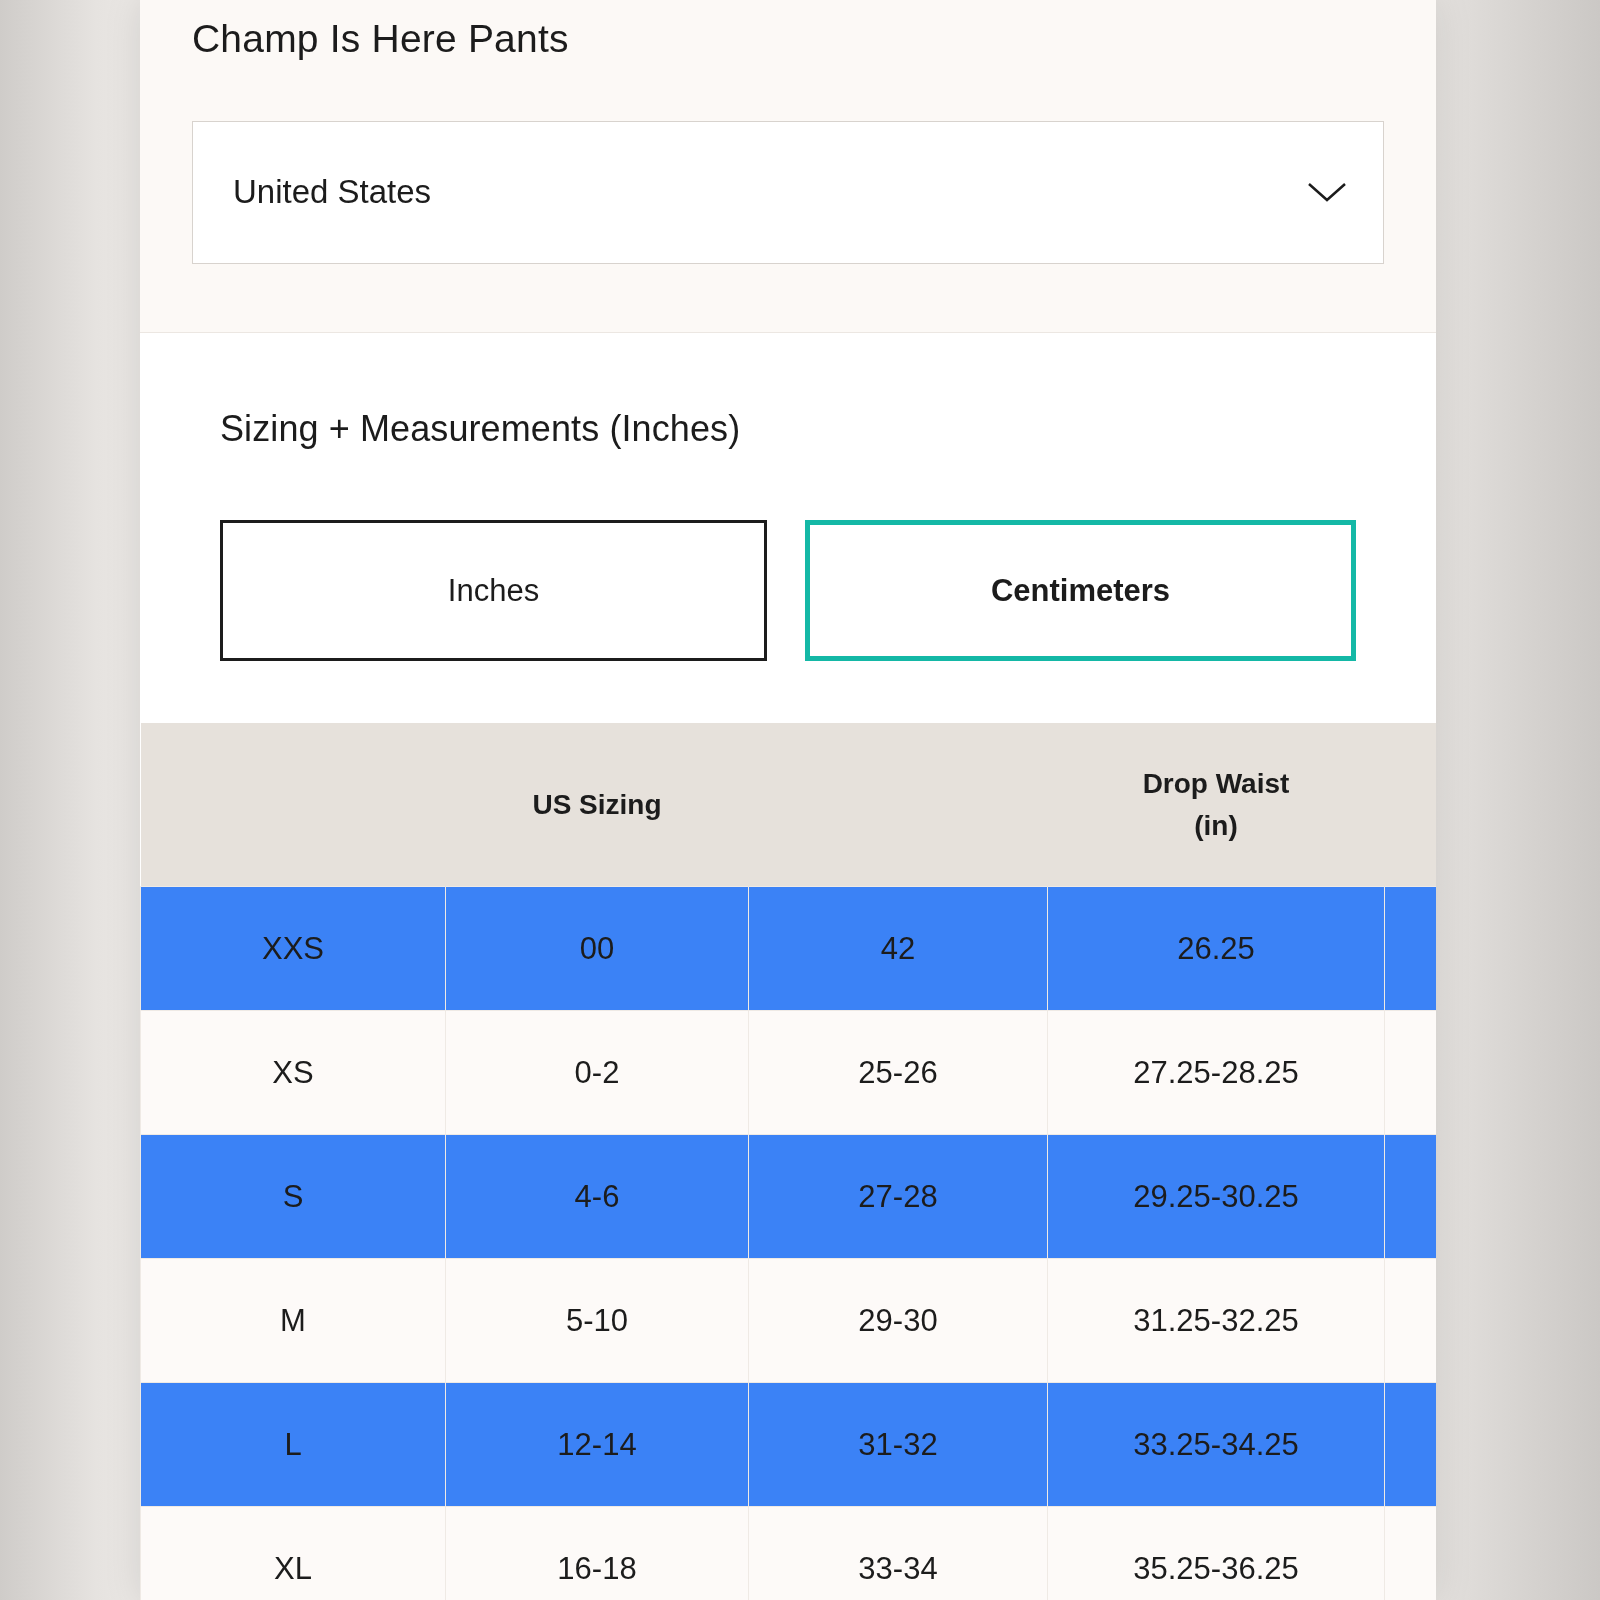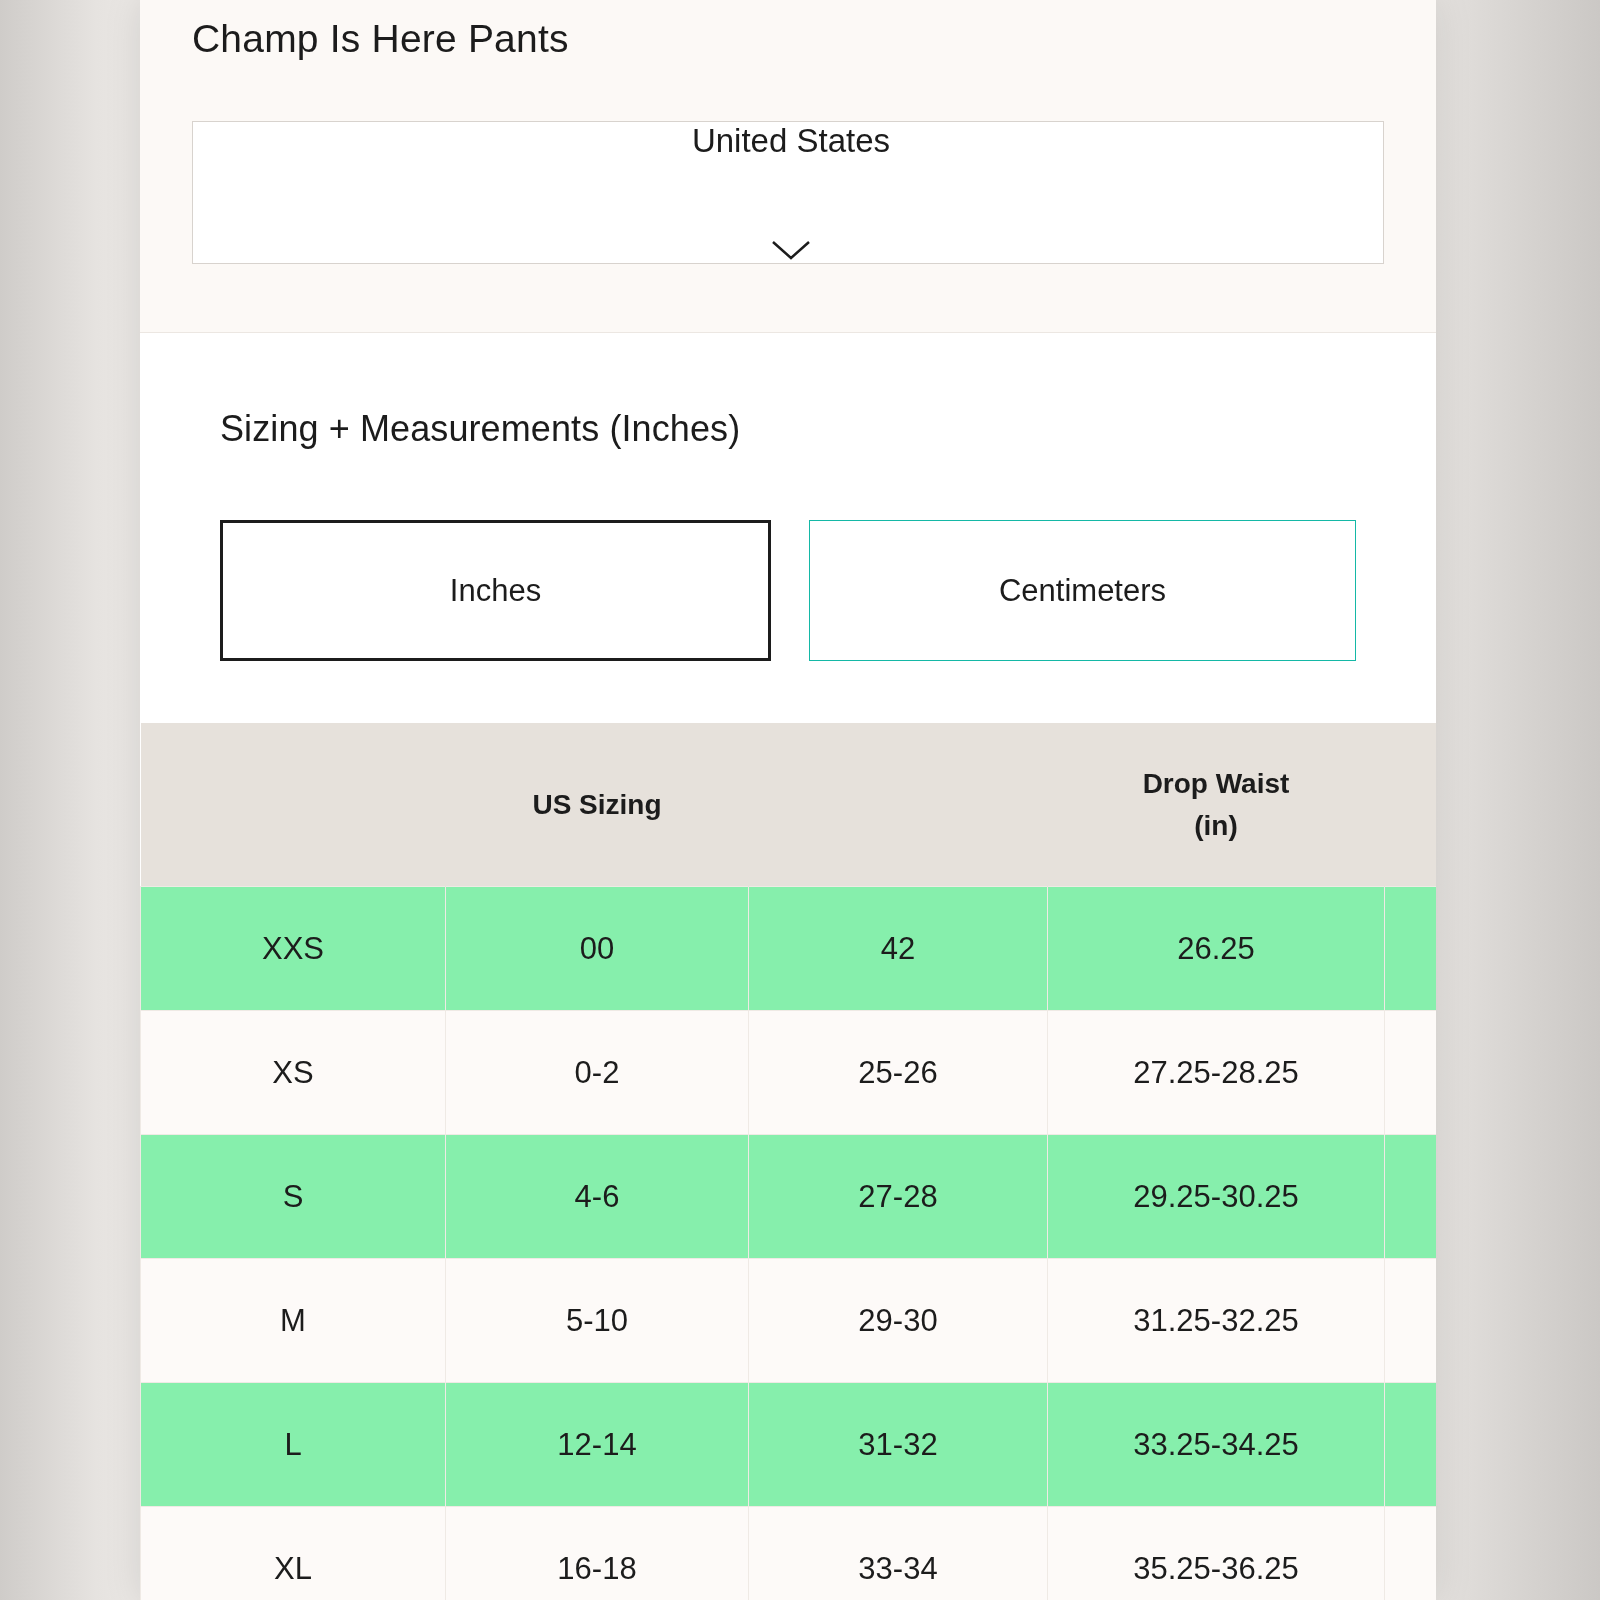--- a/index.html
+++ b/index.html
@@ -56,21 +56,20 @@
     margin-top: 56px;
     height: 143px;
     border: 1px solid #d8d3ce;
     background: #ffffff;
     display: flex;
     align-items: center;
     justify-content: space-between;
     padding: 0 34px 0 40px;
     box-sizing: border-box;
     cursor: pointer;
-    flex-direction: column;
   }
 
   .country-select-value {
     font-size: 33px;
     color: #1c1c1c;
     font-weight: 400;
   }
 
   .chevron {
     width: 44px;
@@ -112,21 +111,22 @@
     background: #ffffff;
     box-sizing: border-box;
     cursor: pointer;
   }
 
   .unit-btn.active {
     border: 3px solid #1c1c1c;
   }
 
   .unit-btn.inactive {
-    border: 1px solid #14b8a6;
+    border: 5px solid #14b8a6;
+    font-weight: bold;
   }
 
   
   .table-wrap {
     margin-top: 62px;
     width: 1296px;
     margin-left: 0;
     overflow: hidden;
   }
 
@@ -152,21 +152,21 @@
   table.size-table td {
     font-size: 31px;
     color: #1c1c1c;
     text-align: center;
     height: 121px;
     border: 1px solid #efeae5;
     font-weight: 400;
   }
 
   table.size-table tr.odd td {
-    background: #86efac;
+    background: #3b82f6;
   }
 
   table.size-table tr.even td {
     background: #fdfaf8;
   }
 
   .col-size { width: 305px; }
   .col-us { width: 303px; }
   .col-waist { width: 299px; }
   .col-drop { width: 337px; }

